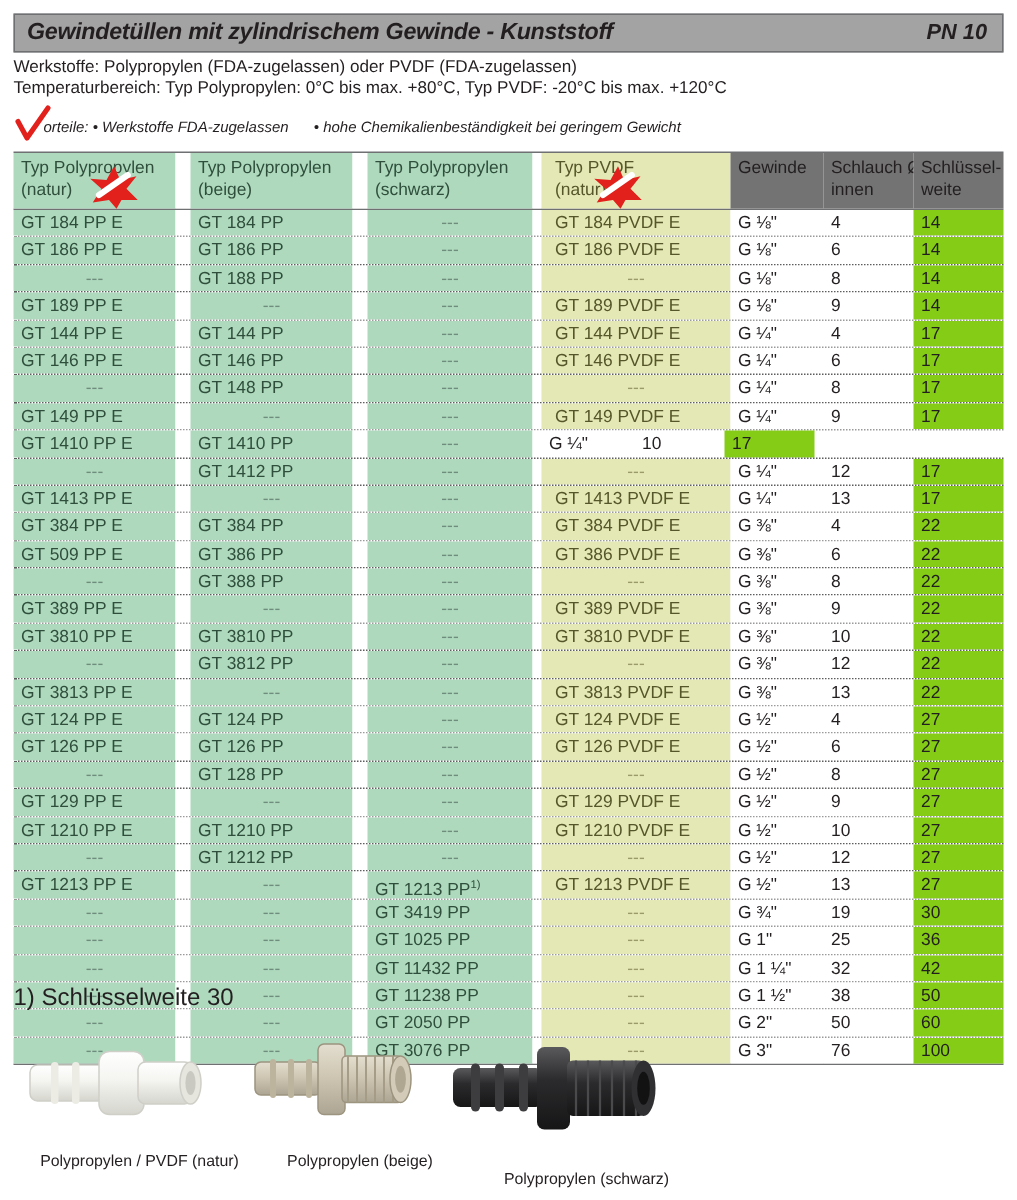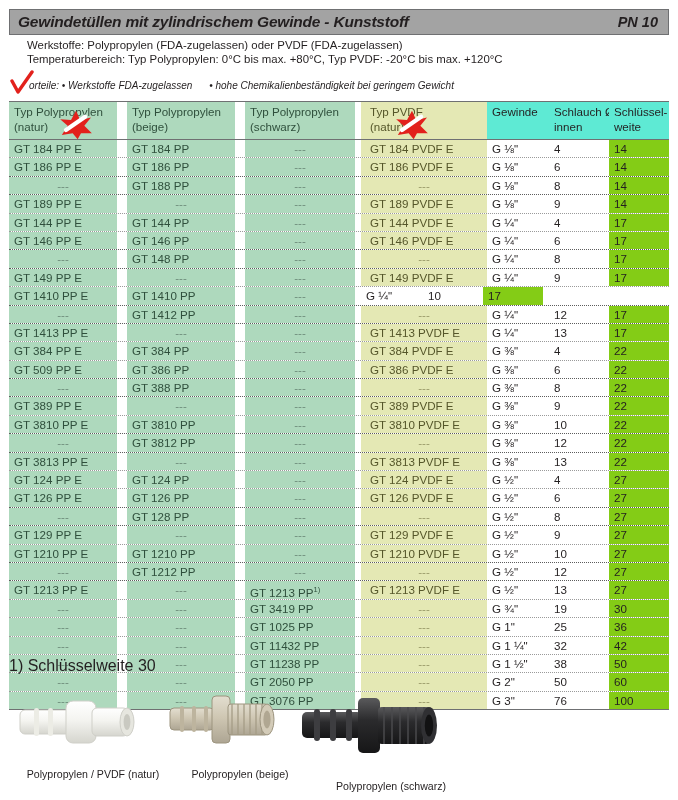--- a/index.html
+++ b/index.html
@@ -24,21 +24,21 @@
     font-size:15.5px;font-weight:bold;font-style:italic;
     letter-spacing:-0.2px;padding-left:8px;white-space:nowrap;
   }
   .titlebar .t-pn{
     margin-left:auto;padding-right:10px;
     font-size:14.5px;font-weight:bold;font-style:italic;
   }
 
   
   .intro{position:absolute;left:9px;top:38px;width:665px;}
-  .intro .ln{font-size:11.4px;line-height:14px;white-space:nowrap;margin-left:18px;}
+  .intro .ln{font-size:11.4px;line-height:14px;white-space:nowrap;}
 
   .vorteile{position:absolute;left:9px;top:79px;width:665px;height:18px;}
   .vorteile .vtxt{
     position:absolute;left:20px;top:1px;font-size:10px;white-space:nowrap;font-style:italic;
   }
   .vorteile .bullet2{margin-left:14px;}
   .vcheck{position:absolute;left:0px;top:-9px;width:26px;height:26px;}
 
   
   .table{
@@ -67,21 +67,21 @@
   .c2{width:110px;padding-left:5px;background:#aed9bd;}
   .gap3{width:6px;background:#ffffff;}
   .c3{width:126px;padding-left:9px;background:#e4e8b4;}
   .c4{width:62px;padding-left:5px;background:#ffffff;}
   .c5{width:60px;padding-left:5px;background:#ffffff;}
   .c6{width:60px;padding-left:5px;background:#84cc16;}
 
   .trow.head .c0,.trow.head .c1,.trow.head .c2{background:#aed9bd;}
   .trow.head .c3{background:#e4e8b4;}
   .trow.head .gap1,.trow.head .gap2,.trow.head .gap3{background:#ffffff;}
-  .trow.head .c4,.trow.head .c5,.trow.head .c6{background:#5eead4;}
+  .trow.head .c4,.trow.head .c5,.trow.head .c6{background:#737373;}
 
   .hdr-line2{display:block;}
 
   
   .trow.body{border-top:1px dotted #9a9a9a;}
   .trow.body.first{border-top:none;}
   .trow.body.grp{border-top:1px dotted #5d5d5d;}
   .trow.head{border-bottom:1px solid #6f7072;}
 
   .dash{color:#6f8d7c;}

